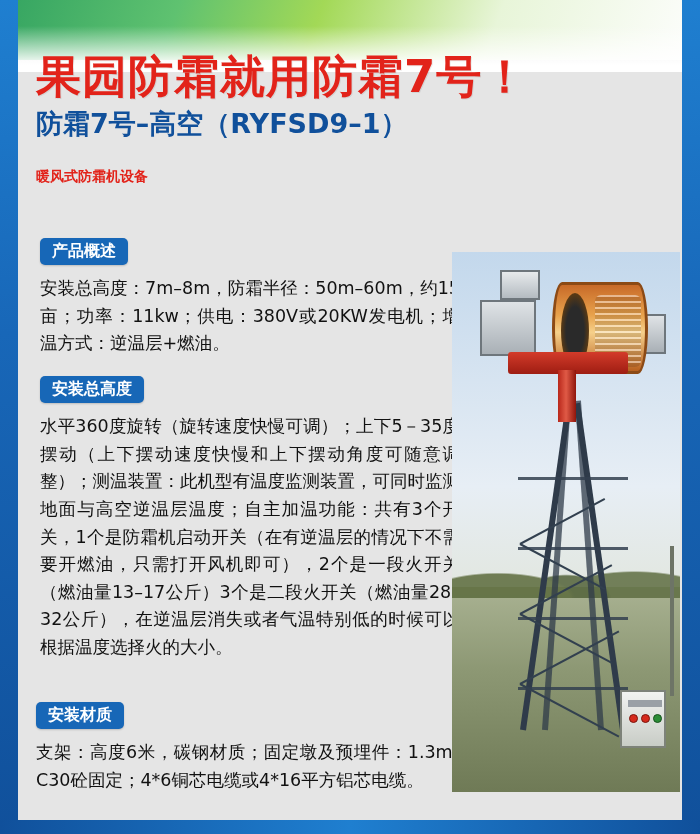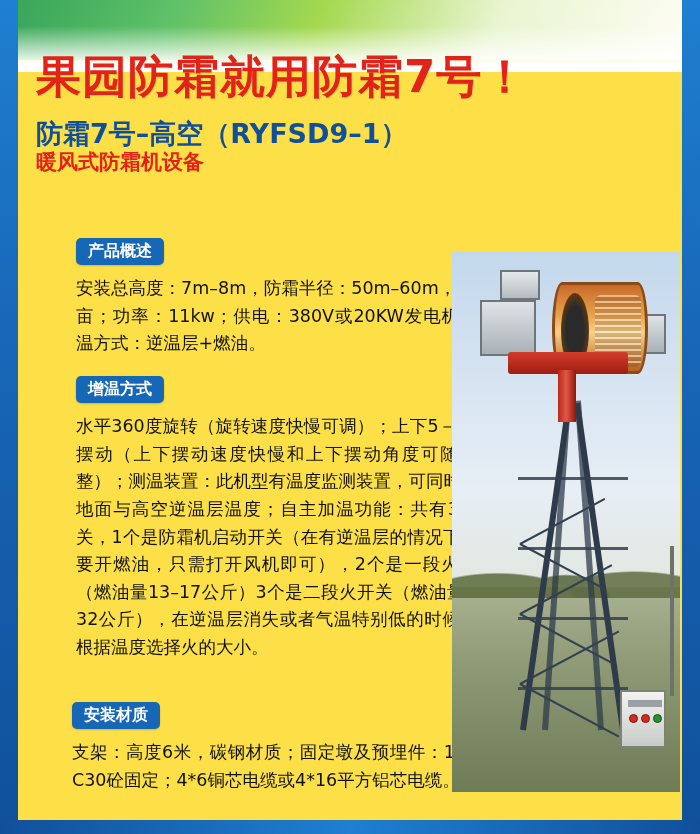--- a/index.html
+++ b/index.html
@@ -11,21 +11,21 @@
     background: #ffffff;
     overflow: hidden;
     position: relative;
   }
 
   .poster {
     position: absolute;
     left: 0; top: 0;
     width: 700px;
     height: 834px;
-    background: #fde047;
+    background: #e5e5e5;
     overflow: hidden;
   }
 
   
   .bg-layer { position: absolute; left: 0; top: 0; width: 700px; height: 834px; }
 
   .left-band {
     position: absolute;
     left: 0; top: 0;
     width: 18px; height: 834px;
@@ -69,43 +69,43 @@
     font-family: "DejaVu Sans", "Liberation Sans", sans-serif;
     font-size: 45px;
     font-weight: bold;
     color: #e2231a;
     letter-spacing: 1px;
     line-height: 1.1;
     white-space: nowrap;
     text-shadow: 1px 1px 0 rgba(0,0,0,0.08);
   }
   .model-line {
-    margin-top: 16px;
+    margin-top: 6px;
     font-size: 27px;
     font-weight: bold;
     color: #10509b;
     line-height: 1.2;
     white-space: nowrap;
   }
   .subtitle-line {
-    margin-top: 0;
-    font-size: 21px;
+    margin-top: 28px;
+    font-size: 14px;
     font-weight: bold;
     color: #e2231a;
     line-height: 1.2;
   }
   .note-line {
     margin-top: 12px;
     font-size: 17px;
     color: #1b1b1b;
     line-height: 1.3;
   }
 
   
-  .section { position: absolute; margin-left: 36px; }
+  .section { position: absolute; }
   .badge {
     display: inline-block;
     background: #1767b7;
     color: #ffffff;
     font-size: 16px;
     font-weight: bold;
     padding: 5px 12px 6px 12px;
     border-radius: 5px;
     line-height: 1;
     box-shadow: 0 1px 2px rgba(0,0,0,0.18);
@@ -254,21 +254,21 @@
     <div class="model-line">防霜7号–高空（RYFSD9–1）</div>
     <div class="subtitle-line">暖风式防霜机设备</div>
   </div>
 
   <div class="section" id="sec-overview">
     <span class="badge">产品概述</span>
     <div class="body-text">安装总高度：7m–8m，防霜半径：50m–60m，约15亩；功率：11kw；供电：380V或20KW发电机；增温方式：逆温层+燃油。</div>
   </div>
 
   <div class="section" id="sec-features">
-    <span class="badge">增温方式</span>
+    <span class="badge">安装总高度</span>
     <div class="body-text">水平360度旋转（旋转速度快慢可调）；上下5－35度摆动（上下摆动速度快慢和上下摆动角度可随意调整）；测温装置：此机型有温度监测装置，可同时监测地面与高空逆温层温度；自主加温功能：共有3个开关，1个是防霜机启动开关（在有逆温层的情况下不需要开燃油，只需打开风机即可），2个是一段火开关（燃油量13–17公斤）3个是二段火开关（燃油量28–32公斤），在逆温层消失或者气温特别低的时候可以根据温度选择火的大小。</div>
   </div>
 
   <div class="section" id="sec-material">
     <span class="badge">安装材质</span>
     <div class="body-text">支架：高度6米，碳钢材质；固定墩及预埋件：1.3m*1.3m*1m，18螺纹钢、C30砼固定；4*6铜芯电缆或4*16平方铝芯电缆。</div>
   </div>
 
   <div class="photo">
     <div class="sky-haze"></div>

